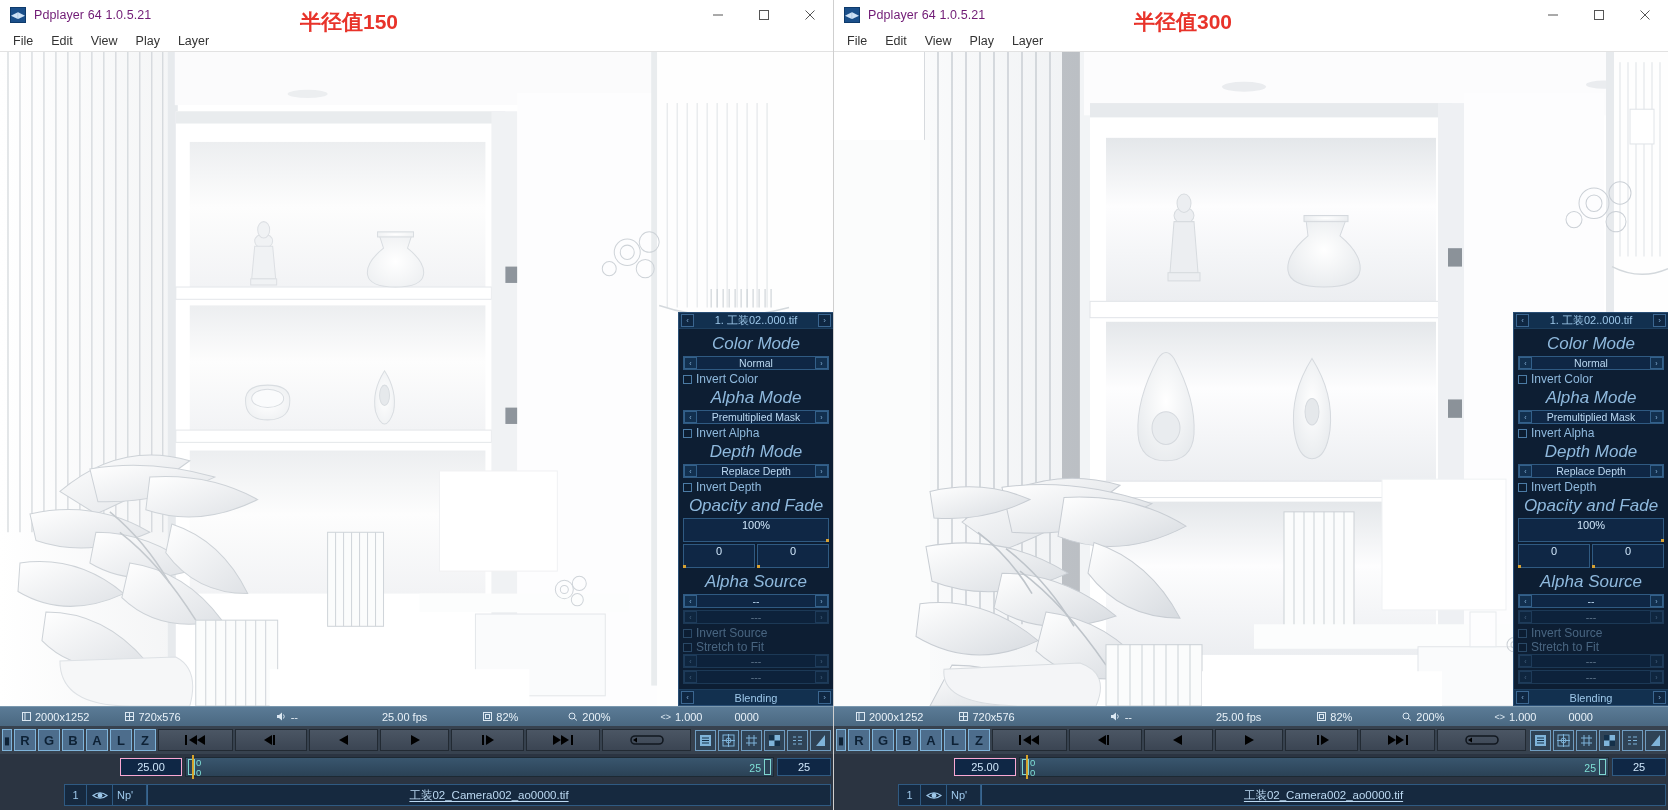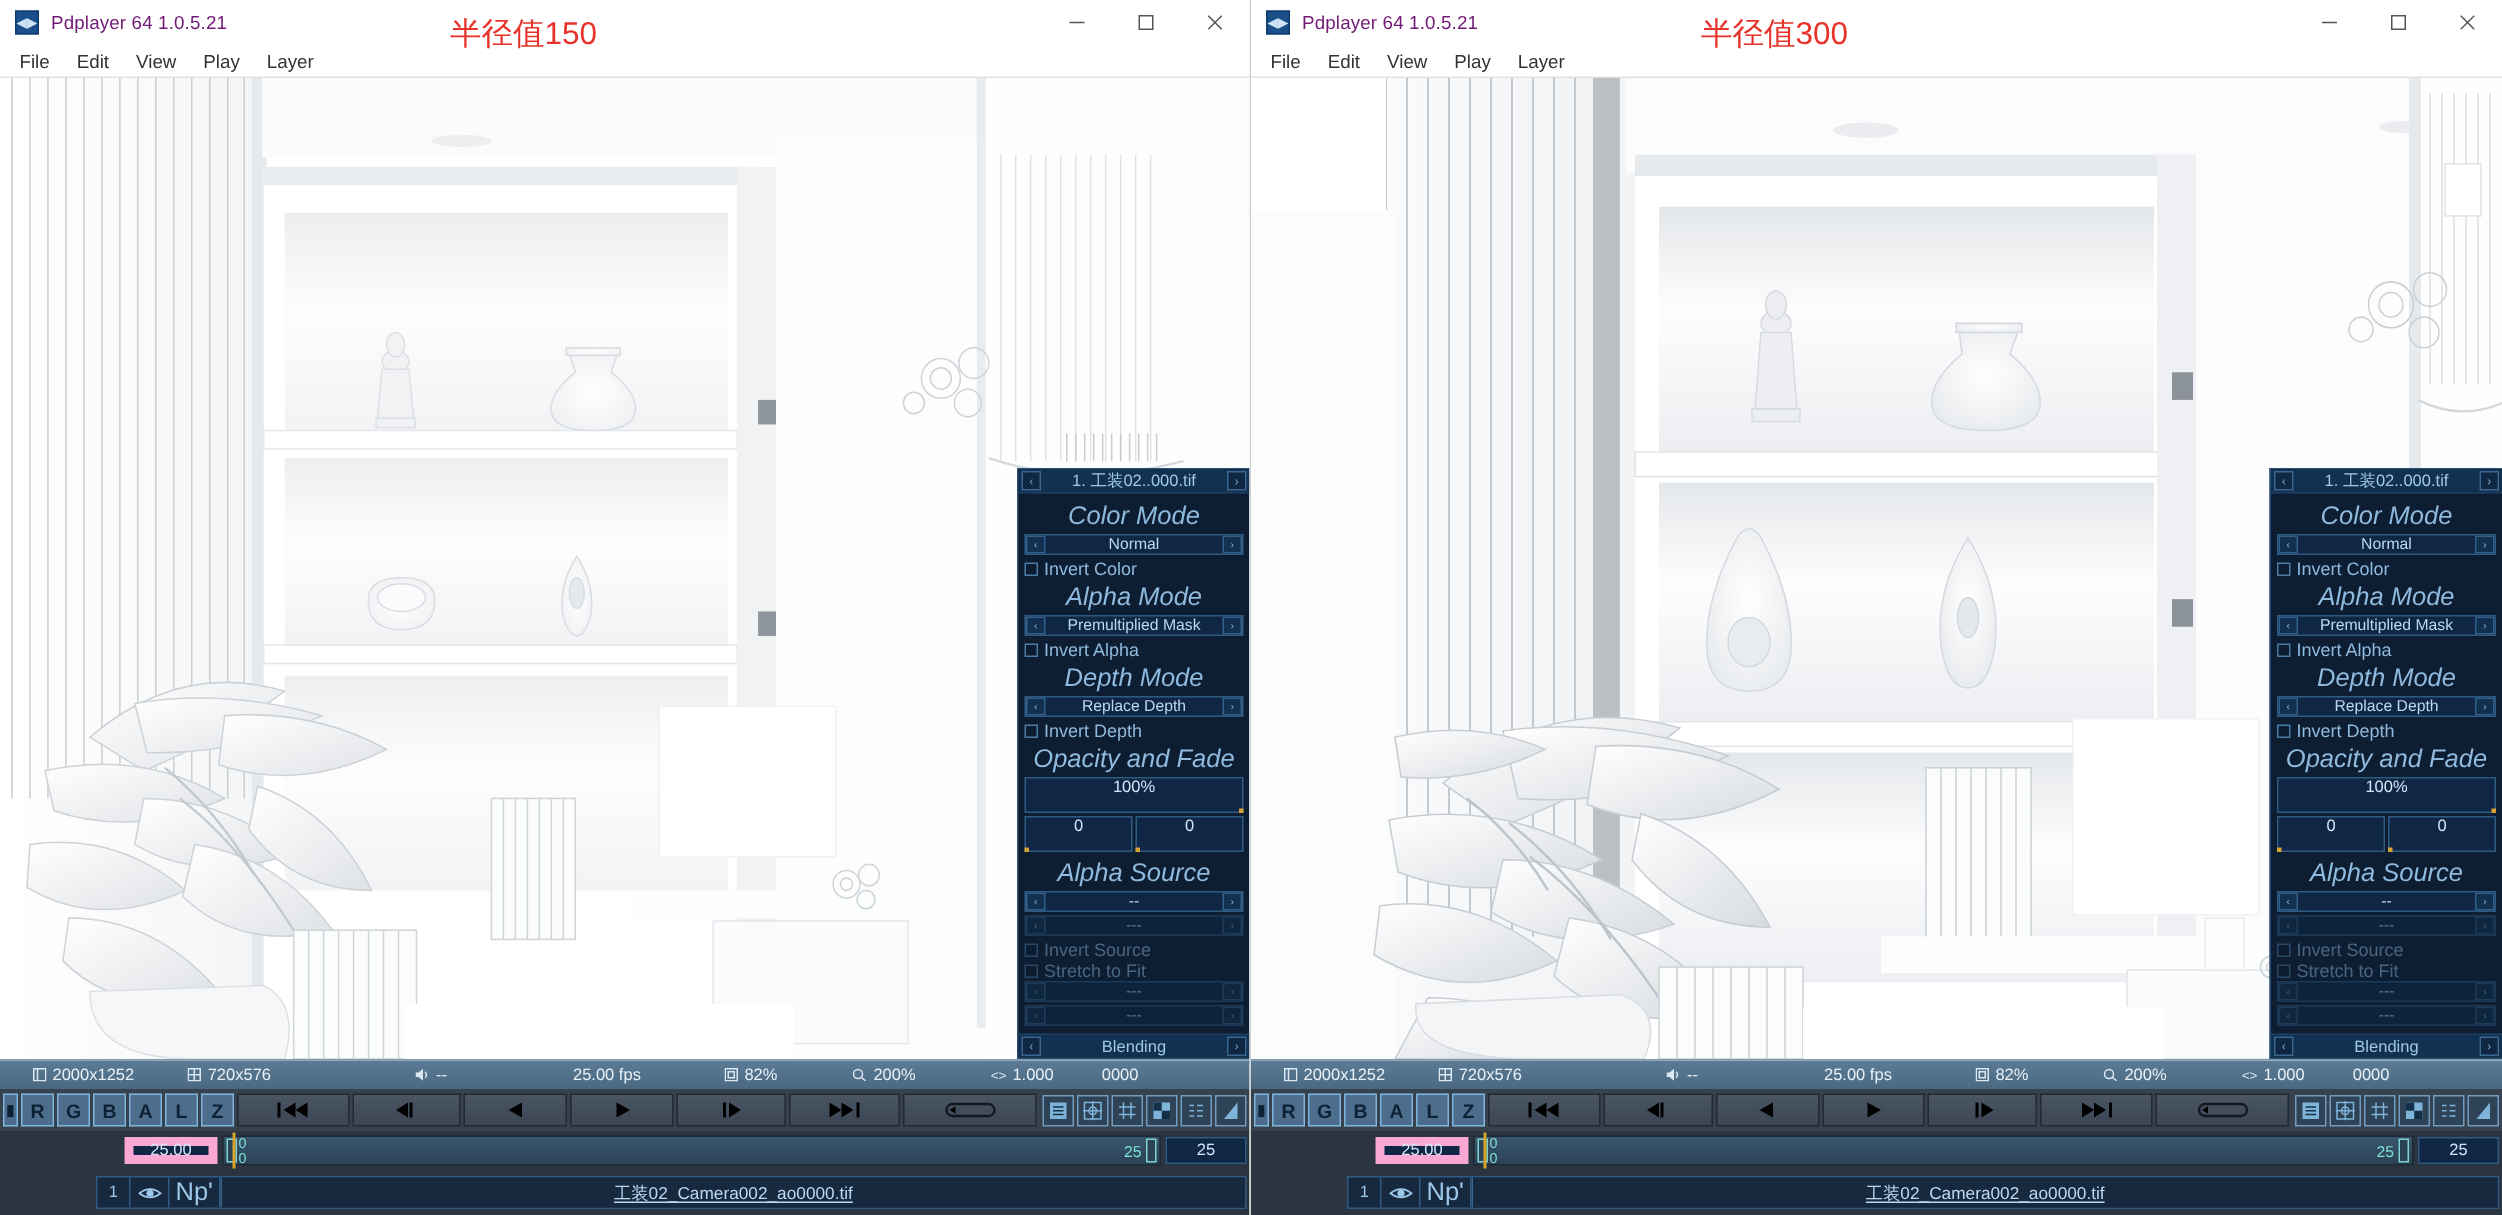--- a/index.html
+++ b/index.html
@@ -36,21 +36,21 @@
     display: flex; align-items: center; justify-content: center;
     color: #cfe3f7; font-size: 9px; line-height: 1;
   }
   .tb-title {
     font-size: 12.5px; color: #701a75; letter-spacing: .1px;
     white-space: nowrap;
   }
   .tb-note {
     position: absolute; left: 0; right: 0; top: 8px;
     text-align: center;
-    color: #e8332a; font-size: 21px; font-weight: 400;
+    color: #e8332a; font-size: 21px; font-weight: 700;
     pointer-events: none;
     letter-spacing: 0px;
   }
   .window .tb-note { left: 300px; right: auto; }
   .tb-buttons {
     position: absolute; right: 0; top: 0; height: 30px;
     display: flex; align-items: stretch;
   }
   .tb-btn {
     width: 46px; display: flex; align-items: center; justify-content: center;
@@ -208,23 +208,23 @@
 
   
   .timeline {
     height: 26px; flex: 0 0 26px;
     background: #2b3441;
     display: flex; align-items: center;
     padding: 0 2px; gap: 3px;
   }
   .tl-fps {
     width: 62px; height: 18px;
-    background: #0f2745; border: 6px solid #f9a8d4;
+    background: #0f2745; border: 1px solid #f9a8d4;
     color: #cfe6fa; font-size: 11px;
-    display: flex; align-items: center; justify-content: center;
+    display: flex; align-items: center; justify-content: center; margin-left: 37px;
   }
   .tl-track {
     flex: 1 1 auto; height: 20px; position: relative;
     background: linear-gradient(#39566e, #2b4256);
     border: 1px solid #1d2933;
   }
   .tl-playhead {
     position: absolute; left: 6px; top: -3px; bottom: -3px; width: 2px;
     background: #d6a32c;
   }
@@ -266,21 +266,21 @@
     width: 22px; text-align: center; color: #9ec8ea; font-size: 11px;
     border-right: 1px solid #2f5a82; height: 100%;
     display: flex; align-items: center; justify-content: center;
   }
   .ll-eye {
     width: 26px; height: 100%;
     display: flex; align-items: center; justify-content: center;
     border-right: 1px solid #2f5a82;
   }
   .ll-np {
-    width: 34px; color: #9ec8ea; font-size: 17px;
+    width: 34px; color: #9ec8ea; font-size: 11px;
     padding-left: 4px; border-right: 1px solid #2f5a82;
     height: 100%; display: flex; align-items: center;
   }
   .ll-name {
     flex: 1; height: 100%;
     display: flex; align-items: center; justify-content: center;
     color: #bcd9f2; font-size: 11.5px;
     background: #16293f;
     border-left: 1px solid #3b6690;
   }

